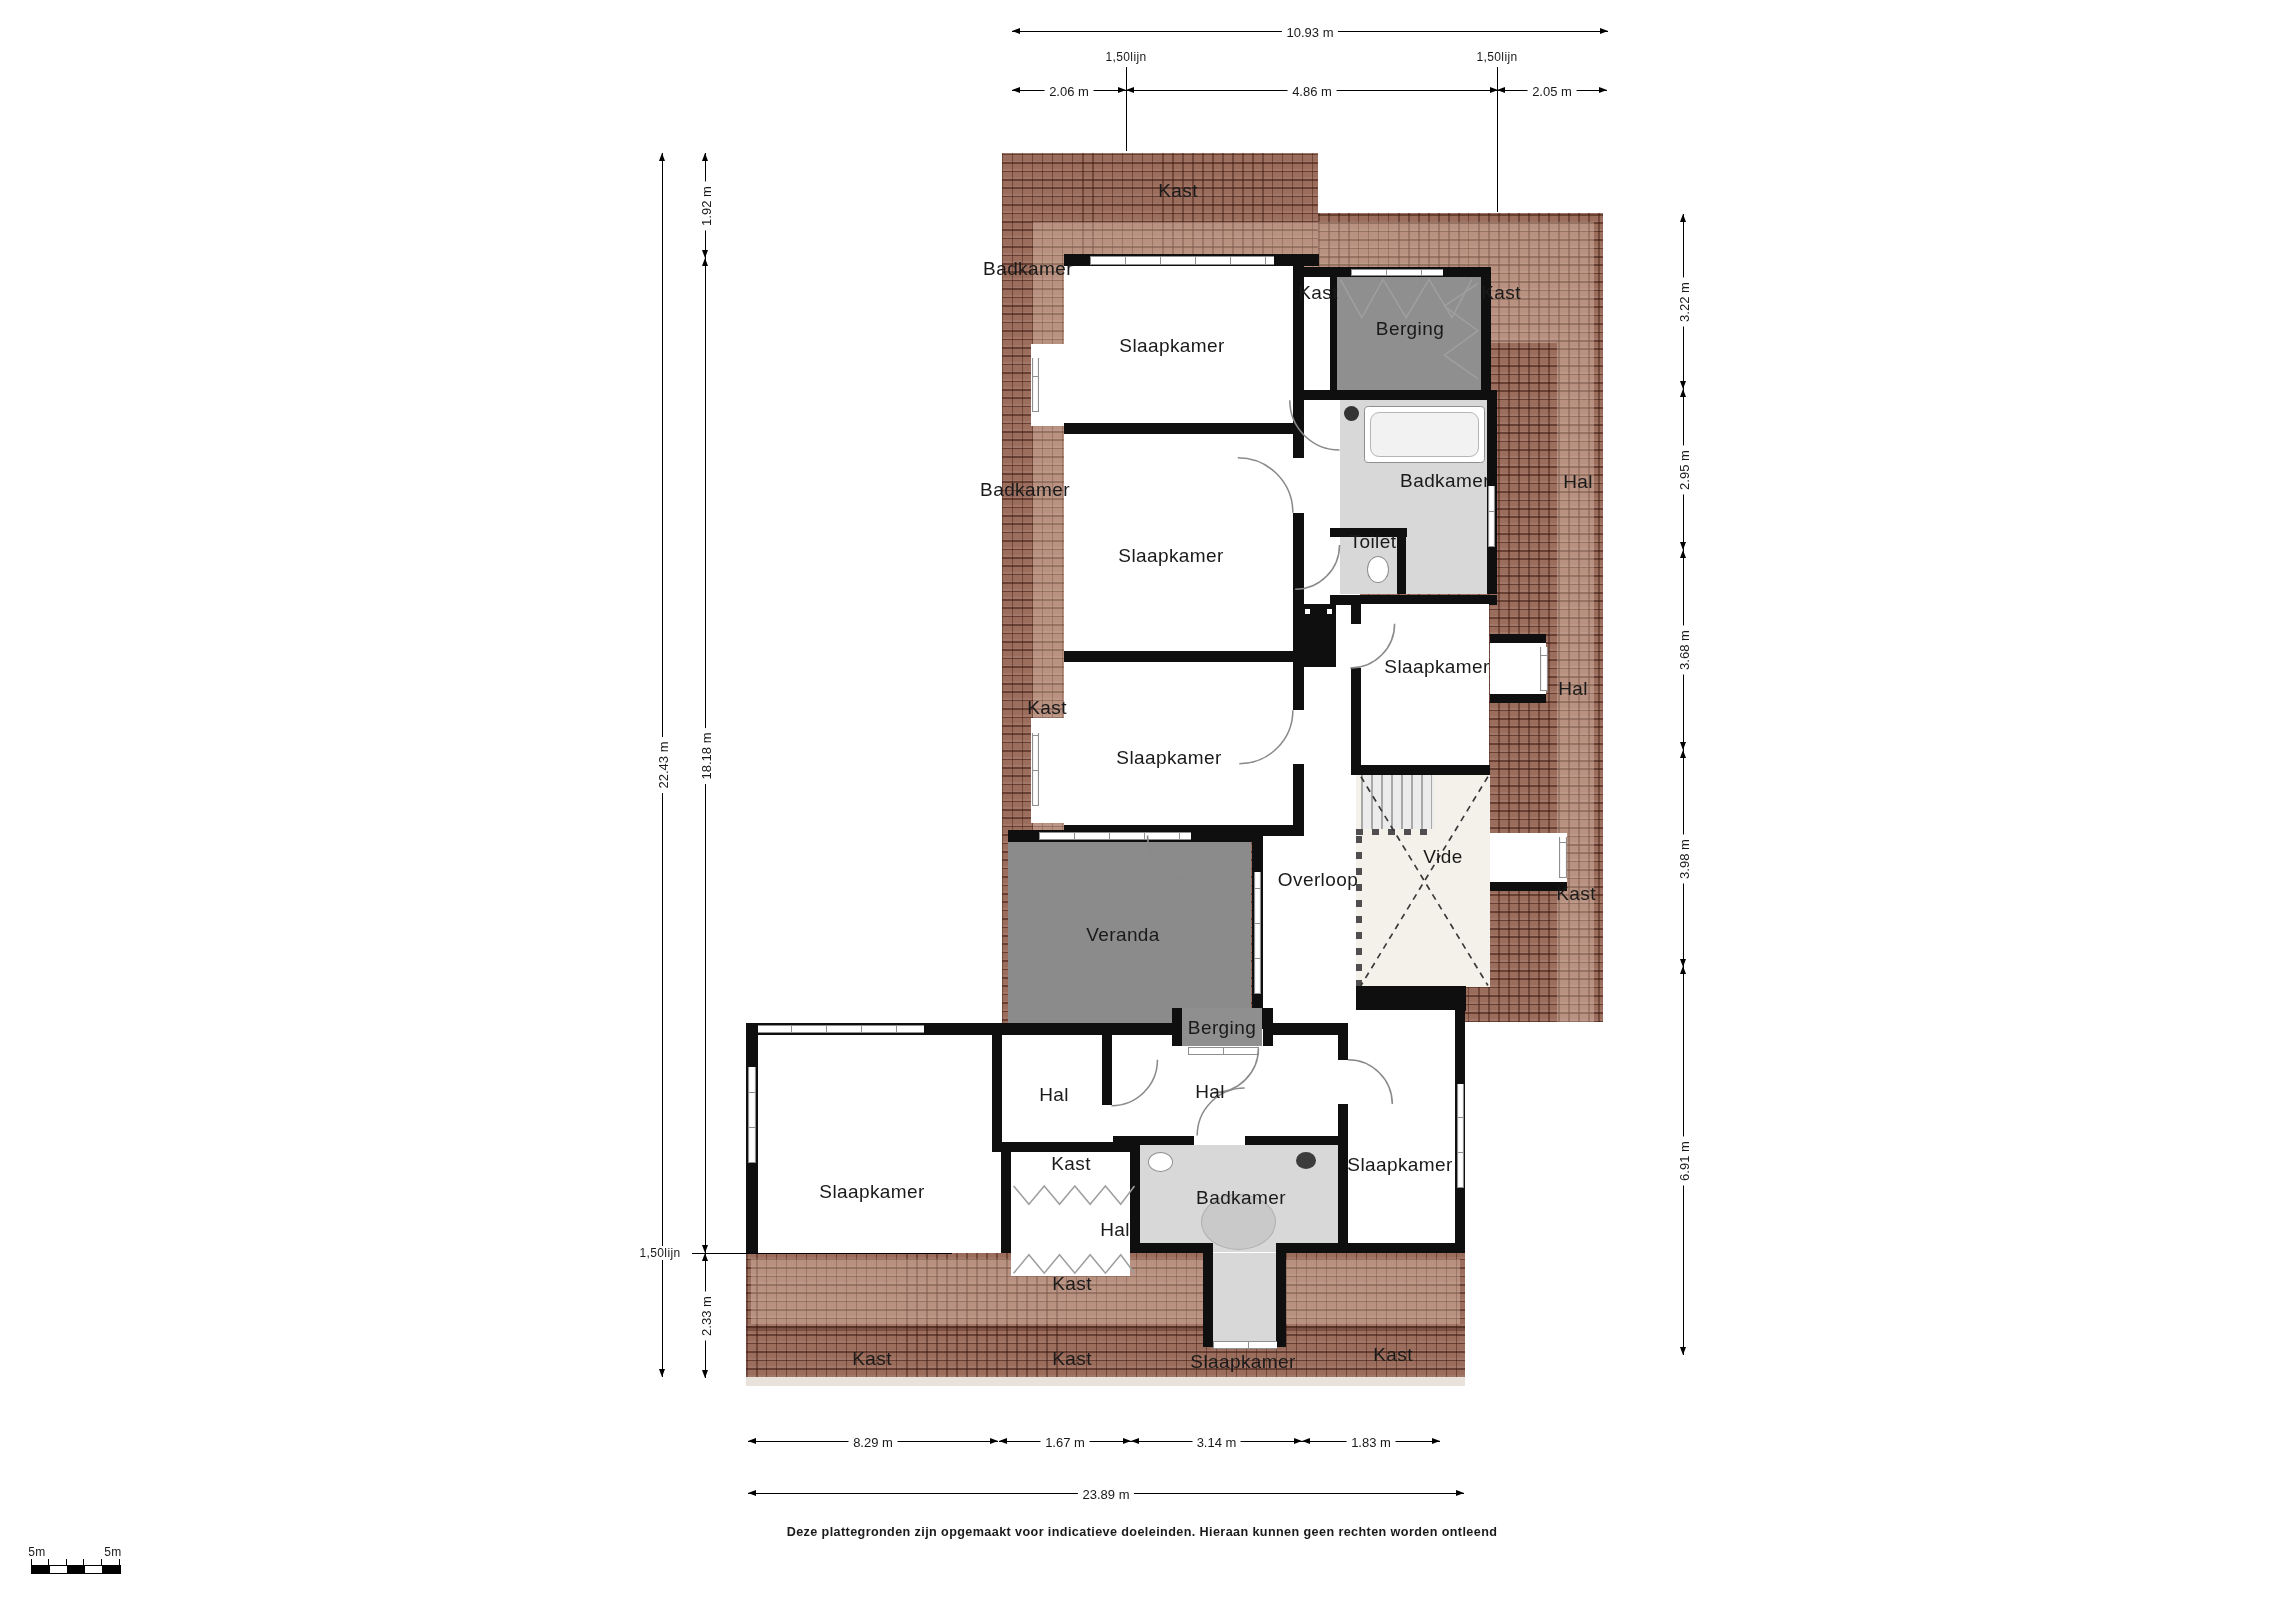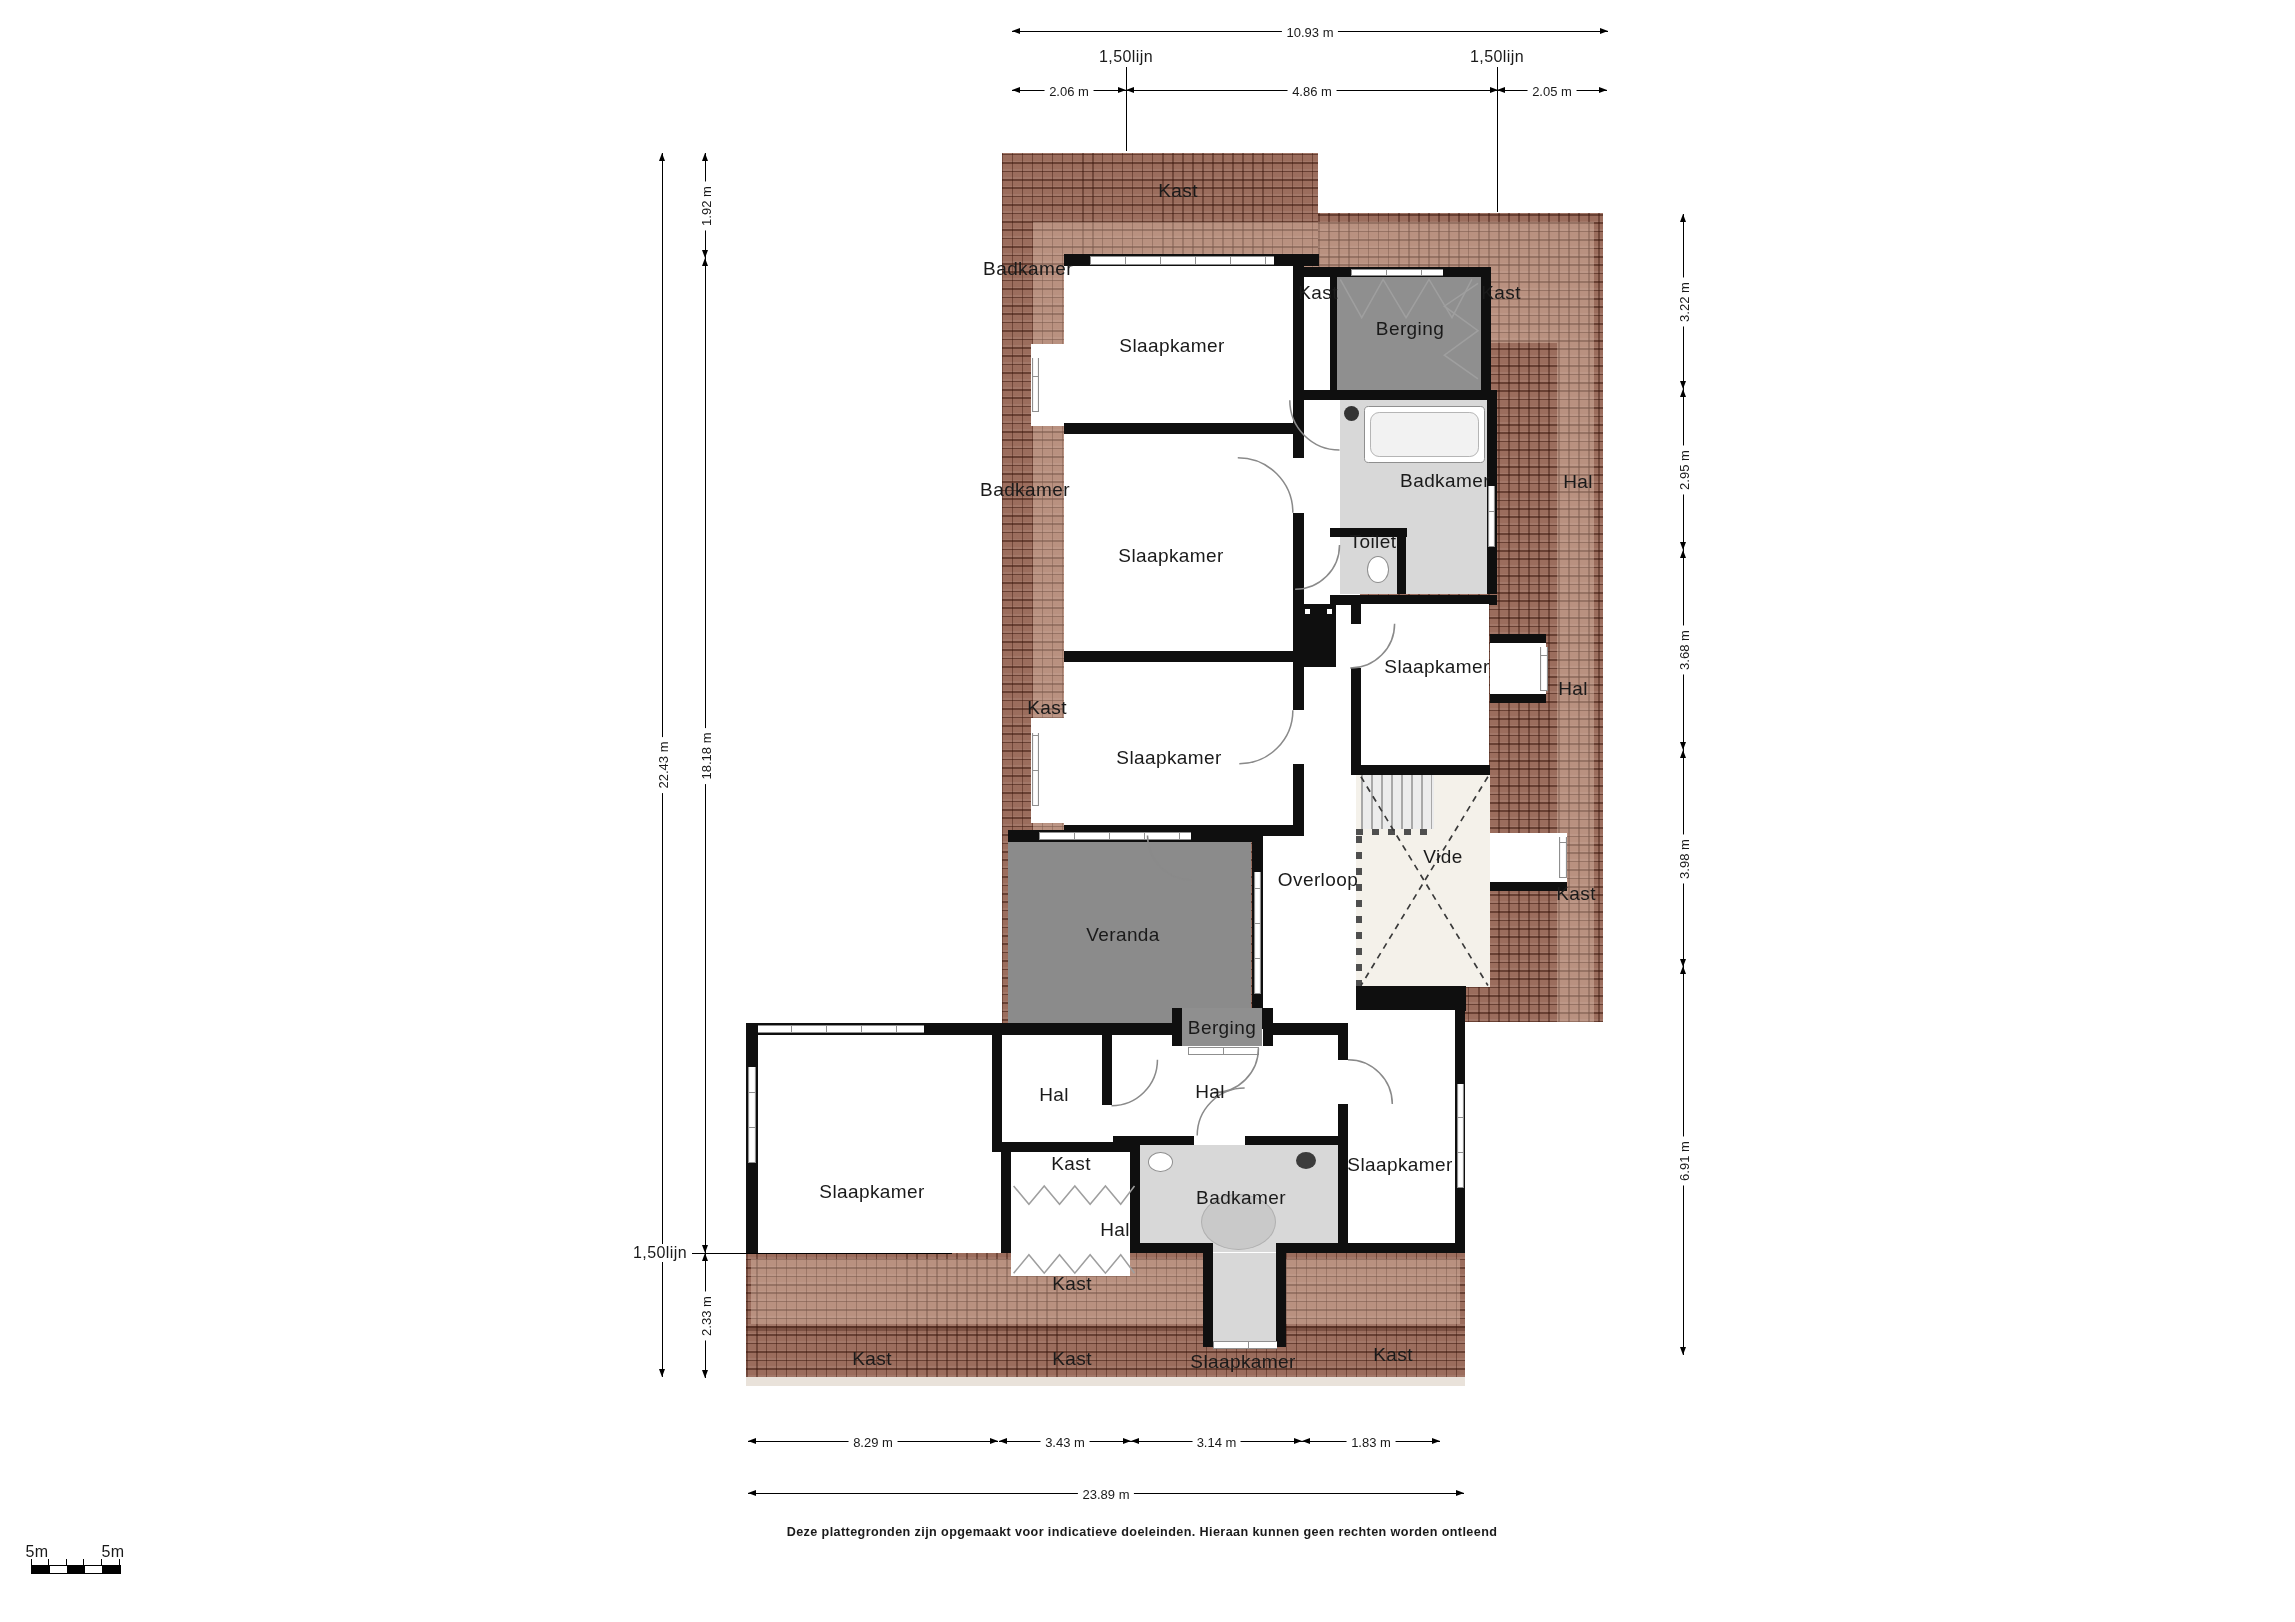--- a/index.html
+++ b/index.html
@@ -25,21 +25,21 @@
       background-image:repeating-linear-gradient(90deg,#8f8f8f 0 1.1px,rgba(0,0,0,0) 1.1px 35px)}
   .winv{position:absolute;background:#fff;box-shadow:inset 1.1px 0 0 #8f8f8f, inset -1.1px 0 0 #8f8f8f;
       background-image:repeating-linear-gradient(0deg,#8f8f8f 0 1.1px,rgba(0,0,0,0) 1.1px 35px)}
   .tub{position:absolute;background:#fff;border:1.5px solid #8f8f8f;border-radius:4.6px}
   .tub::after{content:"";position:absolute;left:5.4px;top:5.4px;right:5.4px;bottom:5.4px;
       border:1.1px solid #b5b5b5;border-radius:9.2px;background:#f2f2f2}
   .ell{position:absolute;border-radius:50%}
   .dot{position:absolute;background:#fff}
   
   .L{position:absolute;transform:translate(-50%,-50%);font-size:19px;white-space:nowrap;letter-spacing:0.4px}
-  .sm{font-size:16px}
+  .sm{font-size:12px}
   .foot{font-weight:bold;font-size:12.6px}
   
   .dh{position:absolute;height:0;border-top:1.2px solid #000}
   .dh::before{content:"";position:absolute;left:0;top:-3.8px;width:0;height:0;
       border-top:3.2px solid transparent;border-bottom:3.2px solid transparent;border-right:8.4px solid #000}
   .dh::after{content:"";position:absolute;right:0;top:-3.8px;width:0;height:0;
       border-top:3.2px solid transparent;border-bottom:3.2px solid transparent;border-left:8.4px solid #000}
   .dv{position:absolute;width:0;border-left:1.2px solid #000}
   .dv::before{content:"";position:absolute;top:0;left:-3.8px;width:0;height:0;
       border-left:3.2px solid transparent;border-right:3.2px solid transparent;border-bottom:8.4px solid #000}
@@ -280,21 +280,21 @@
     <span class="dlv">3.98 m</span>
     </div>
   <div class="dv" style="left:1683px;top:966px;height:389px">
     <span class="dlv">6.91 m</span>
     </div>
 
   <div class="dh" style="left:748px;top:1441px;width:250px">
     <span class="dl">8.29 m</span>
     </div>
   <div class="dh" style="left:999px;top:1441px;width:132px">
-    <span class="dl">3.43 m</span>
+    <span class="dl">1.67 m</span>
     </div>
   <div class="dh" style="left:1131px;top:1441px;width:171px">
     <span class="dl">3.14 m</span>
     </div>
   <div class="dh" style="left:1302px;top:1441px;width:138px">
     <span class="dl">1.83 m</span>
     </div>
   <div class="dh" style="left:748px;top:1493px;width:716px">
     <span class="dl">23.89 m</span>
     </div>

